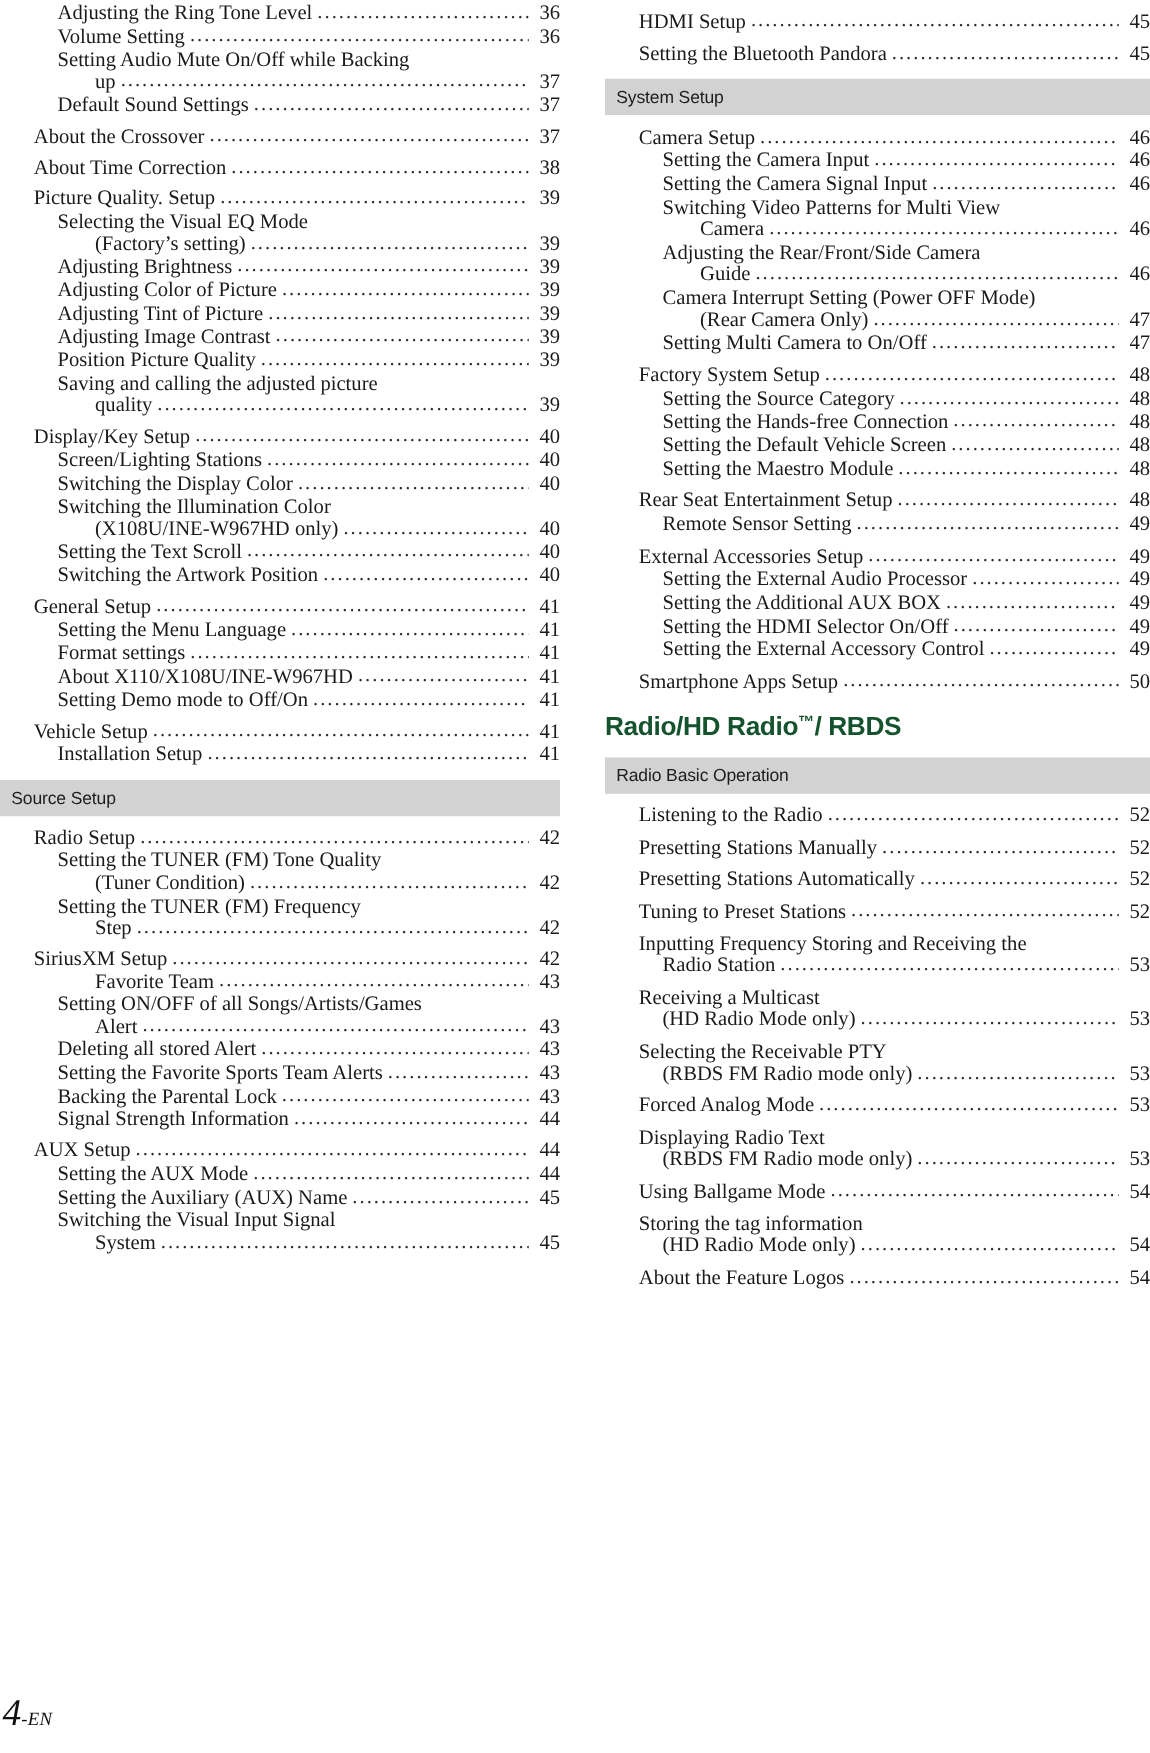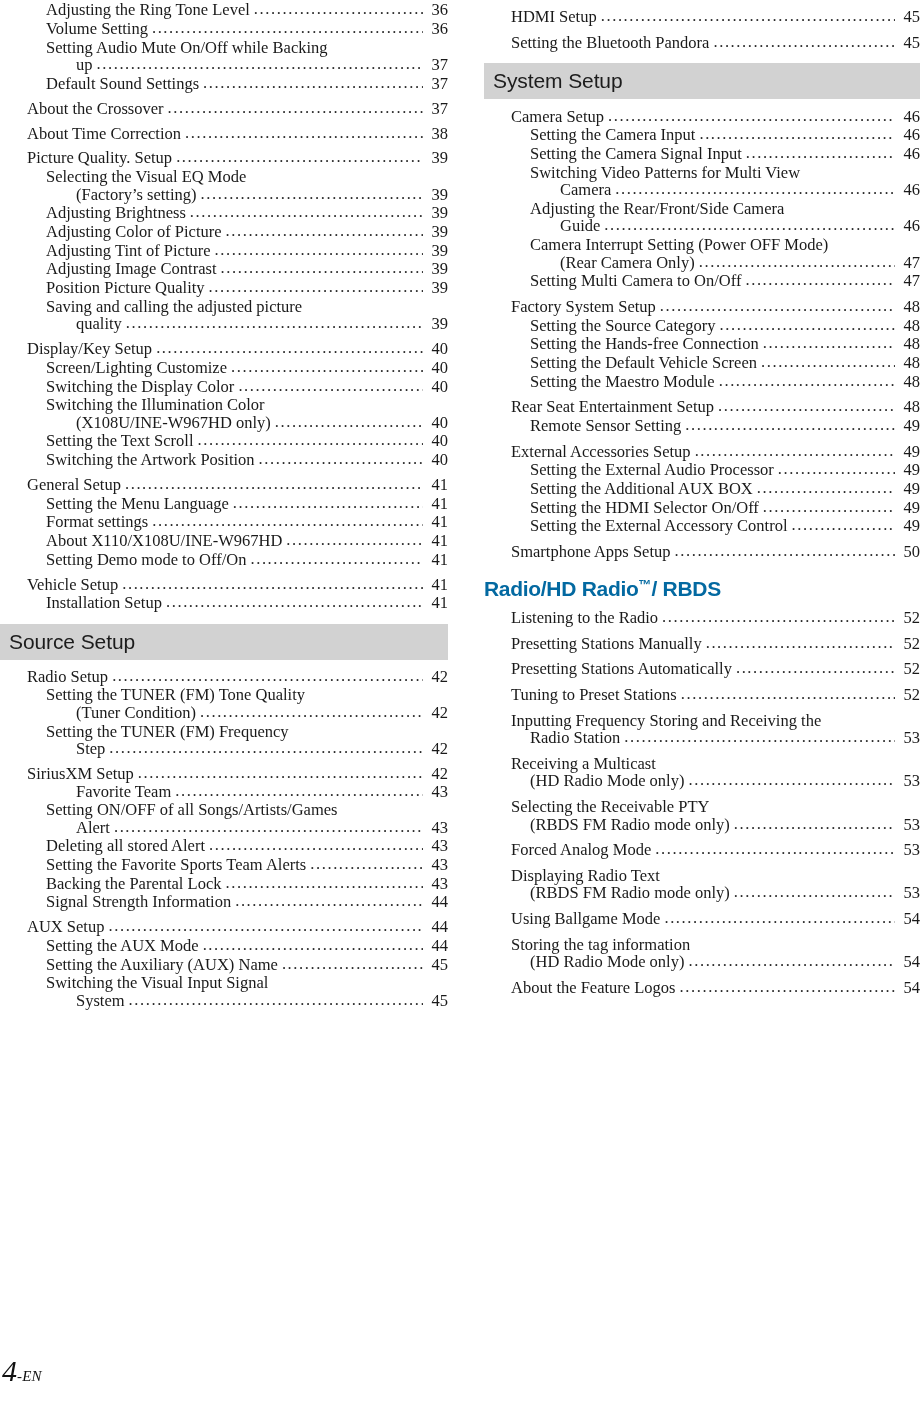--- a/index.html
+++ b/index.html
@@ -28,36 +28,36 @@
     top: 0;
     width: 448px;
   }
   .col-left  { left: 0px; }
   .col-right { left: 484px; width: 436px; }
 
   
   .sec-bar {
     background: #d2d2d2;
     font-family: "Liberation Sans", "DejaVu Sans", sans-serif;
-    font-size: 21px;
+    font-size: 14px;
     font-weight: 400;
     color: #1c1c1c;
     line-height: 1;
     padding: 7px 0 8px 9px;
     letter-spacing: -0.1px;
     box-sizing: border-box;
     margin: 12px 0 9px 0;
   }
 
   
   .chapter-head {
     font-family: "Liberation Sans", "DejaVu Sans", sans-serif;
     font-size: 21px;
     font-weight: bold;
-    color: #0369a1;
+    color: #14532d;
     letter-spacing: -0.3px;
     margin: 16px 0 6px 0;
     line-height: 1.15;
   }
   .chapter-head .tm {
     font-size: 0.62em;
     vertical-align: 0.52em;
     letter-spacing: 0;
   }
 
@@ -197,21 +197,21 @@
         <span class="ttl">quality</span>
         <span class="leader">..........................................................................................</span>
         <span class="pg">39</span>
       </div>
       <div class="entry lvl1">
         <span class="ttl">Display/Key Setup</span>
         <span class="leader">..........................................................................................</span>
         <span class="pg">40</span>
       </div>
       <div class="entry lvl2">
-        <span class="ttl">Screen/Lighting Customize</span>
+        <span class="ttl">Screen/Lighting Stations</span>
         <span class="leader">..........................................................................................</span>
         <span class="pg">40</span>
       </div>
       <div class="entry lvl2">
         <span class="ttl">Switching the Display Color</span>
         <span class="leader">..........................................................................................</span>
         <span class="pg">40</span>
       </div>
       <div class="entry lvl2 nolead">
         <span class="ttl">Switching the Illumination Color</span>
@@ -465,20 +465,21 @@
         <span class="ttl">Setting the External Accessory Control</span>
         <span class="leader">..........................................................................................</span>
         <span class="pg">49</span>
       </div>
       <div class="entry lvl1">
         <span class="ttl">Smartphone Apps Setup</span>
         <span class="leader">..........................................................................................</span>
         <span class="pg">50</span>
       </div>
       <div class="chapter-head"><span>Radio/HD Radio</span><span class="tm">™</span><span>/ RBDS</span></div>
+      <div class="sec-bar">Radio Basic Operation</div>
       <div class="entry lvl1">
         <span class="ttl">Listening to the Radio</span>
         <span class="leader">..........................................................................................</span>
         <span class="pg">52</span>
       </div>
       <div class="entry lvl1">
         <span class="ttl">Presetting Stations Manually</span>
         <span class="leader">..........................................................................................</span>
         <span class="pg">52</span>
       </div>

